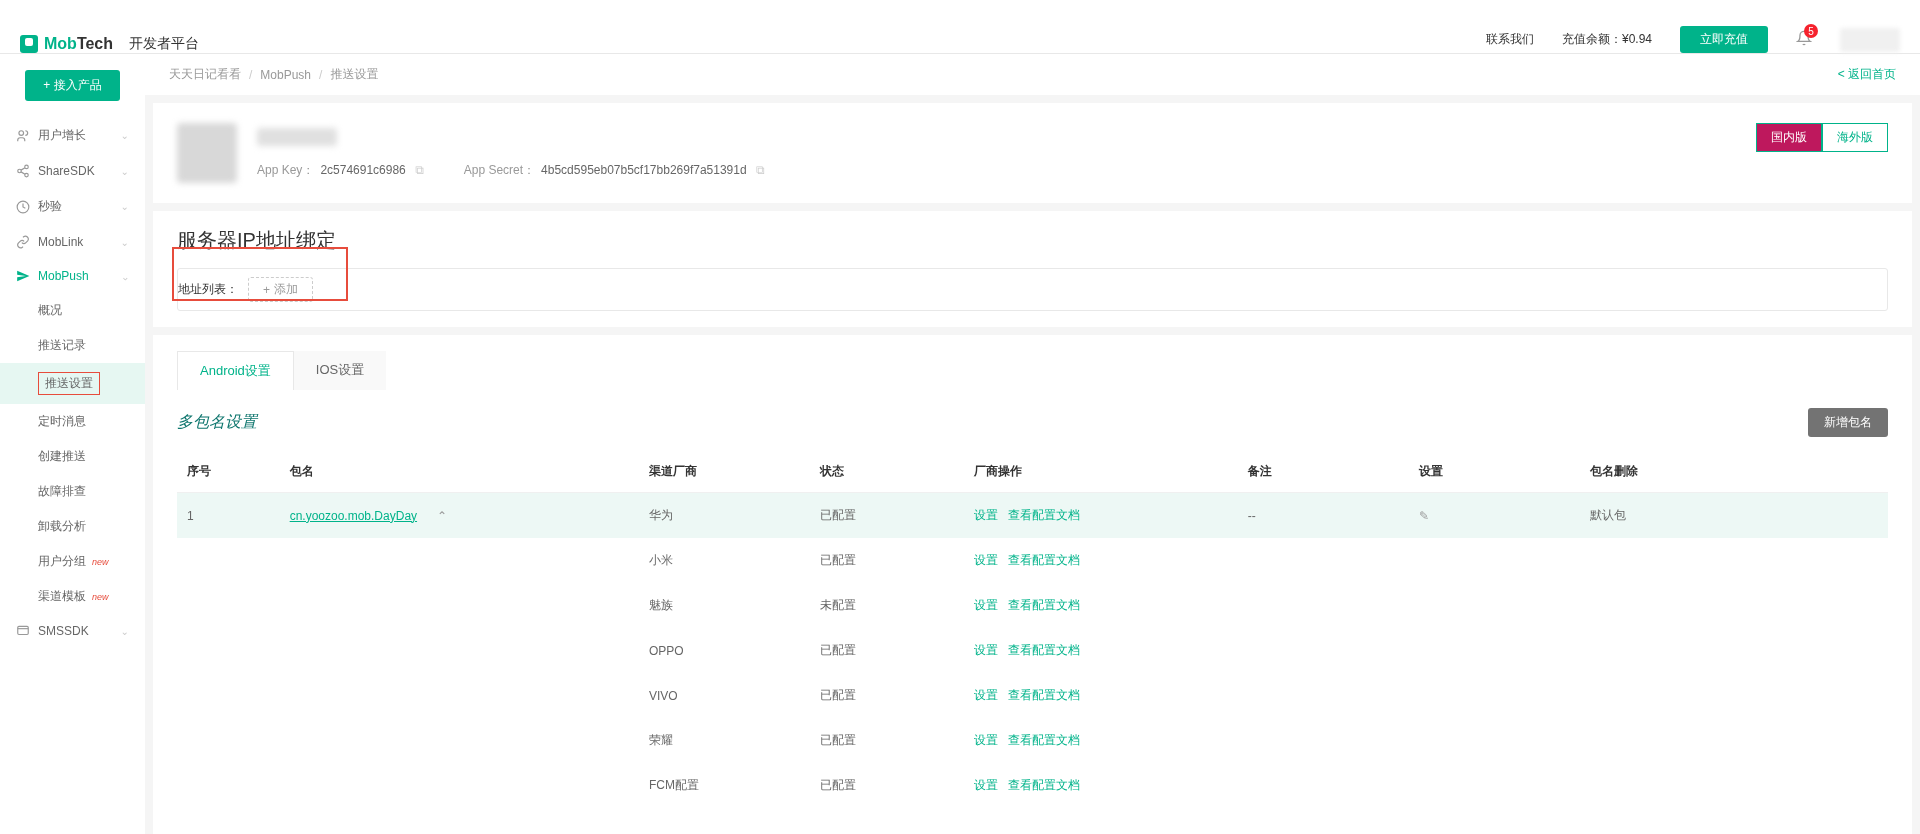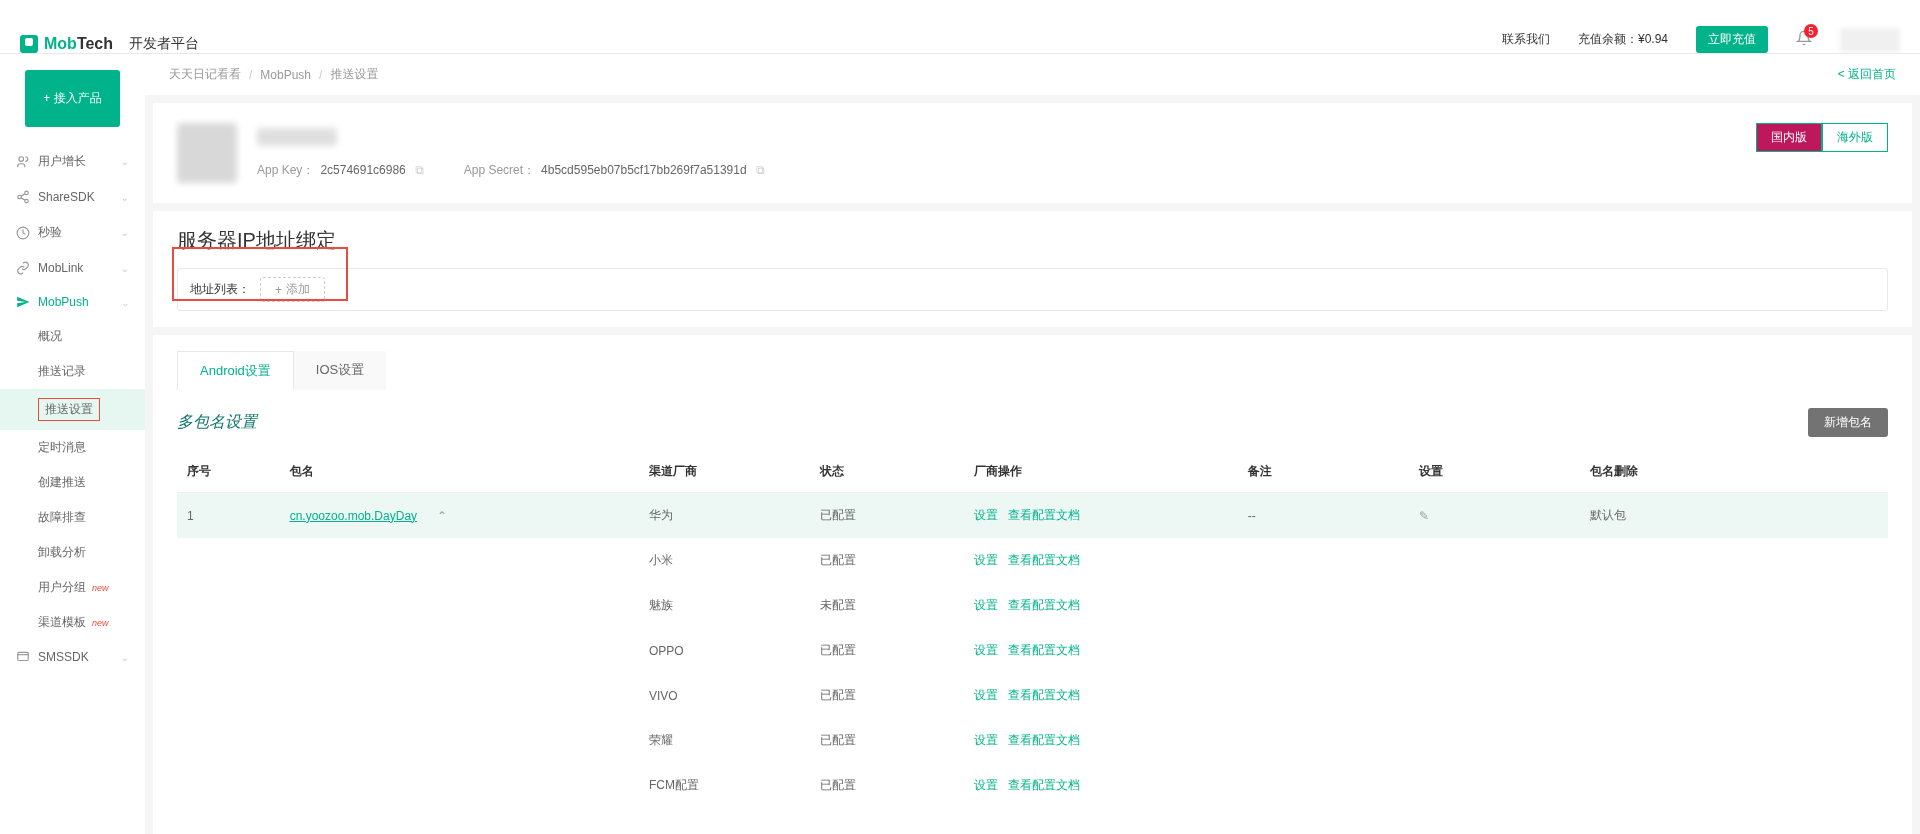--- a/index.html
+++ b/index.html
@@ -7,34 +7,34 @@
 
 
 .header { height: 54px; background: #fff; display: flex; align-items: flex-end; padding: 0 20px; border-bottom: 1px solid #e8e8e8; }
 .logo { display: flex; align-items: center; gap: 6px; }
 .logo-icon { width: 18px; height: 18px; background: #00b38a; border-radius: 3px; position: relative; }
 .logo-icon::before { content: ""; position: absolute; width: 8px; height: 8px; background: #fff; top: 3px; left: 5px; border-radius: 2px; }
 .logo-text { font-weight: bold; font-size: 16px; color: #333; }
 .logo-text .mob { color: #00b38a; }
 .platform-name { font-size: 14px; margin-left: 10px; color: #333; }
 .header-right { margin-left: auto; display: flex; align-items: center; gap: 28px; font-size: 12px; }
-.btn-primary { background: #00b38a; color: #fff; border: none; padding: 5px 12px; border-radius: 3px; cursor: pointer; font-size: 12px; }
+.btn-primary { background: #00b38a; color: #fff; border: none; padding: 5px 20px; border-radius: 3px; cursor: pointer; font-size: 12px; }
 .bell-wrap { position: relative; }
 .bell-icon { width: 16px; height: 16px; }
 .badge { position: absolute; top: -6px; right: -6px; background: #f5222d; color: #fff; font-size: 10px; border-radius: 8px; min-width: 14px; height: 14px; display: flex; align-items: center; justify-content: center; padding: 0 3px; }
 .avatar-area { width: 60px; height: 24px; background: #f0f0f0; filter: blur(2px); border-radius: 3px; }
 
 
 .layout { display: flex; height: calc(100vh - 40px); }
 .sidebar { width: 145px; background: #fff; flex-shrink: 0; overflow-y: auto; }
 .main { flex: 1; overflow-y: auto; }
 
 
 .connect-btn-wrap { padding: 16px 0; display: flex; justify-content: center; }
-.btn-connect { background: #00b38a; color: #fff; border: none; padding: 20px 18px; border-radius: 3px; cursor: pointer; font-size: 12px; }
+.btn-connect { background: #00b38a; color: #fff; border: none; padding: 7px 18px; border-radius: 3px; cursor: pointer; font-size: 12px; }
 .nav-item { display: flex; align-items: center; padding: 10px 16px; color: #666; cursor: pointer; font-size: 12px; gap: 8px; }
 .nav-item .icon { width: 14px; height: 14px; display: flex; align-items: center; justify-content: center; color: #999; }
 .nav-item .label { flex: 1; }
 .nav-item .chevron { color: #ccc; font-size: 10px; }
 .nav-item.expanded .chevron { transform: rotate(180deg); }
 .nav-item.expanded .icon, .nav-item.expanded .label { color: #00b38a; }
 .sub-nav { }
 .sub-item { padding: 9px 16px 9px 38px; color: #666; cursor: pointer; font-size: 12px; display: flex; align-items: center; gap: 6px; }
 .sub-item.active-wrap { background: #e6f7f2; }
 .sub-item.active-wrap .hl-box { border: 1px solid #e74c3c; padding: 2px 6px; display: inline-block; }
@@ -54,21 +54,21 @@
 .app-keys { display: flex; gap: 40px; font-size: 12px; color: #999; }
 .app-keys .val { color: #666; margin-left: 6px; text-align: right; }
 .copy-icon { margin-left: 6px; color: #ccc; cursor: pointer; }
 .version-tabs { position: absolute; right: 24px; top: 20px; display: flex; }
 .version-tab { padding: 5px 14px; font-size: 12px; cursor: pointer; border: 1px solid #00b38a; }
 .version-tab.active { background: #be185d; color: #fff; }
 .version-tab.inactive { background: #fff; color: #00b38a; }
 
 .ip-card { padding: 16px 24px; }
 .section-title { font-size: 20px; color: #333; margin-bottom: 14px; }
-.addr-row { display: flex; align-items: center; gap: 10px; border: 1px solid #e8e8e8; border-radius: 3px; padding: 8px 12px; position: relative; }
+.addr-row { display: flex; align-items: center; gap: 10px; border: 1px solid #e8e8e8; border-radius: 3px; padding: 8px 0; position: relative; }
 .addr-hl { position: absolute; left: -6px; top: -22px; width: 176px; height: 54px; border: 2px solid #e74c3c; pointer-events: none; }
 .addr-label { font-size: 12px; color: #333; font-weight: 500; }
 .add-btn { border: 1px dashed #ccc; background: #fff; color: #999; padding: 3px 14px; font-size: 12px; cursor: pointer; border-radius: 3px; display: flex; align-items: center; gap: 4px; }
 
 .settings-card { padding: 16px 24px 40px 24px; }
 .tabs { display: flex; margin-bottom: 18px; }
 .tab { padding: 10px 22px; font-size: 13px; cursor: pointer; color: #666; background: #f9f9f9; }
 .tab.active { color: #00b38a; background: #fff; border: 1px solid #e8e8e8; border-bottom: none; }
 
 .pkg-header { display: flex; align-items: center; margin-bottom: 14px; }

